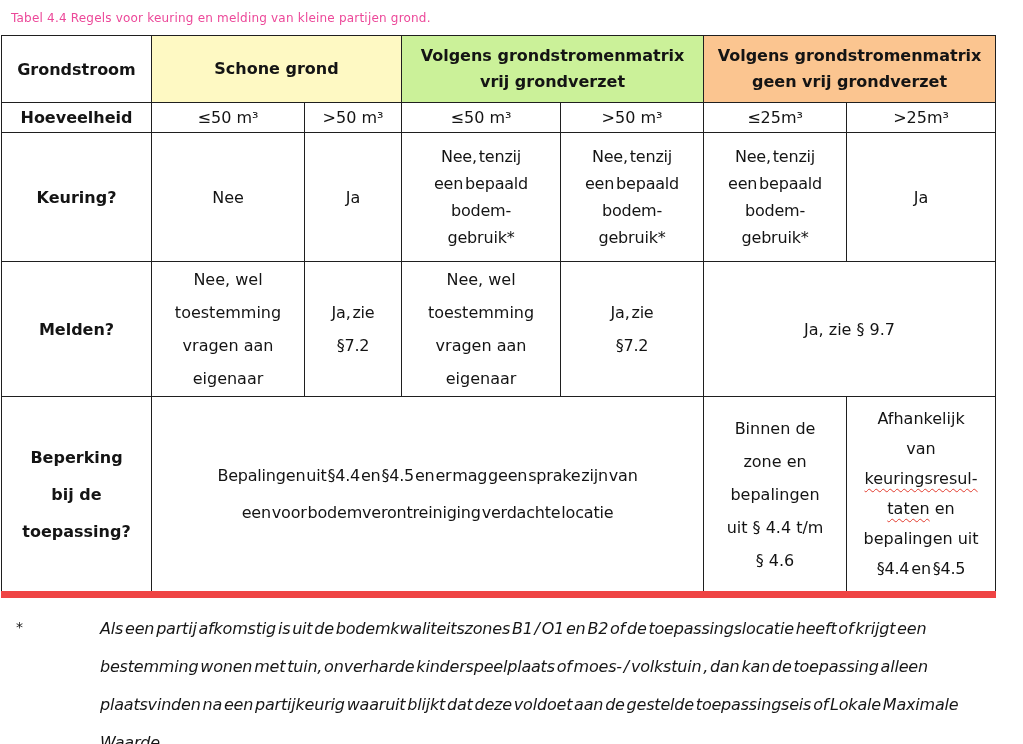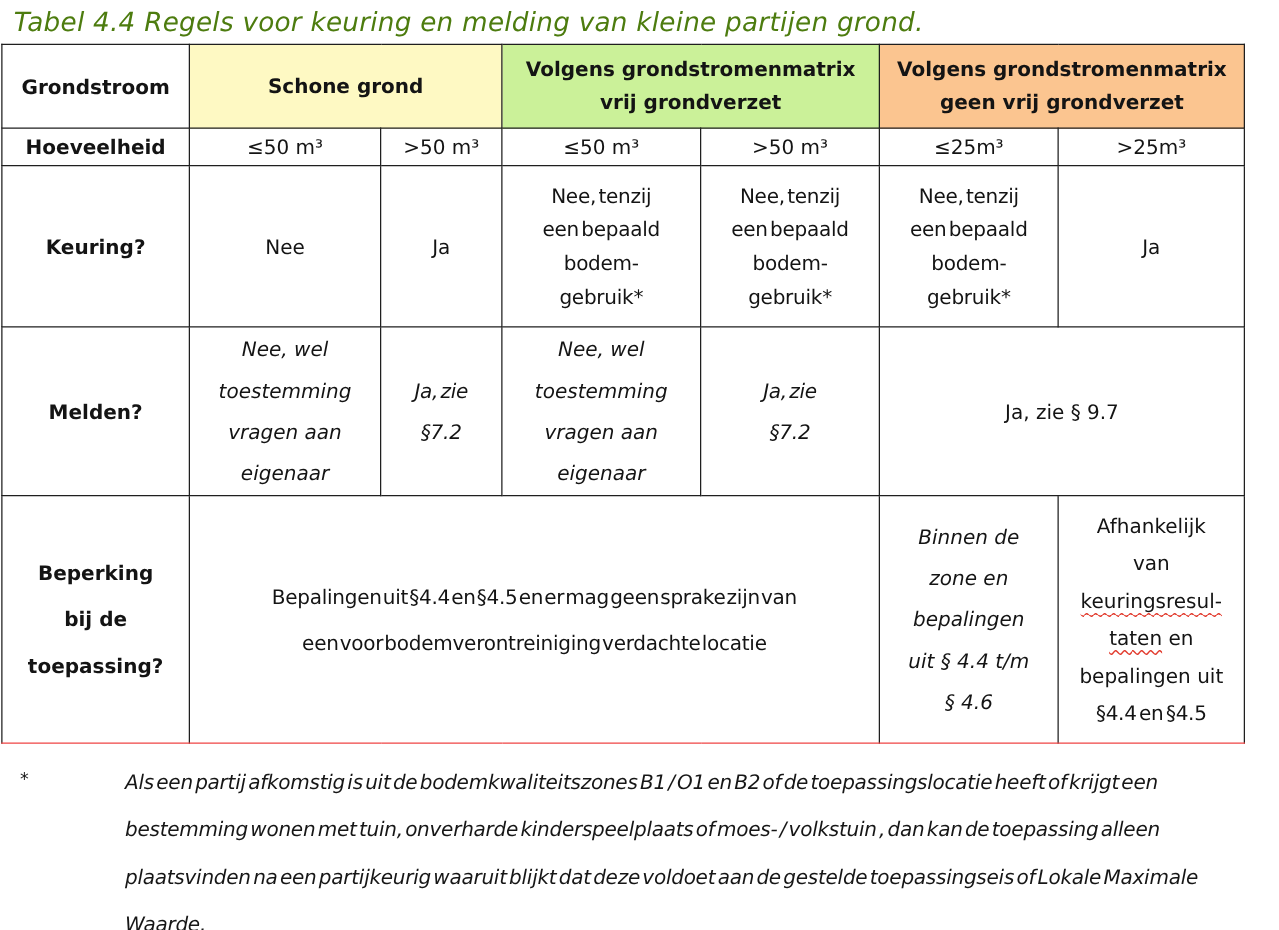--- a/index.html
+++ b/index.html
@@ -6,61 +6,60 @@
   html, body {
     margin: 0; padding: 0;
     width: 1023px; height: 744px;
     background: #ffffff;
     font-family: "DejaVu Sans", "Liberation Sans", sans-serif;
     color: #141414;
     overflow: hidden;
   }
   .page-title {
     margin: 7px 0 5px 11px;
-    font-size: 21px;
+    font-size: 12px;
     line-height: 23px;
-    color: #4d7c0f;
+    color: #ec4899;
     letter-spacing: 0.2px;
-    font-style: italic;
   }
   table.rules {
     margin-left: 1px;
     border-collapse: collapse;
     table-layout: fixed;
     width: 994px;
   }
   table.rules td {
     border: 1px solid #1f1f1f;
     text-align: center;
     vertical-align: middle;
     font-size: 16px;
     padding: 0 2px;
     color: #141414;
   }
   tr.r-header   { height: 67px; }
   tr.r-qty      { height: 30px; }
   tr.r-keuring  { height: 129px; }
   tr.r-melden   { height: 135px; }
   tr.r-beperking{ height: 198px; }
-  tr.r-beperking td { border-bottom: 1px solid #ef4444; }
+  tr.r-beperking td { border-bottom: 7px solid #ef4444; }
   td.label-cell {
     text-align: left;
     padding-left: 8px;
     font-weight: bold;
     font-size: 15.5px;
   }
   td.hdr {
     font-weight: bold;
     font-size: 15.5px;
     line-height: 26px;
   }
   .pre { white-space: pre-line; }
   .lh27 { line-height: 27px; }
   .lh30 { line-height: 30px; }
-  .lh33 { line-height: 33px; font-style: italic; }
+  .lh33 { line-height: 33px; }
   .lh37 { line-height: 37px; }
   .tight  { word-spacing: -3px; letter-spacing: -0.2px; }
   .vtight { word-spacing: -4px; letter-spacing: -0.2px; }
   td.big { font-size: 16.5px; }
   .sq {
     text-decoration-line: underline;
     text-decoration-style: wavy;
     text-decoration-color: #e23b2e;
     text-decoration-thickness: 1px;
     text-underline-offset: 4px;

